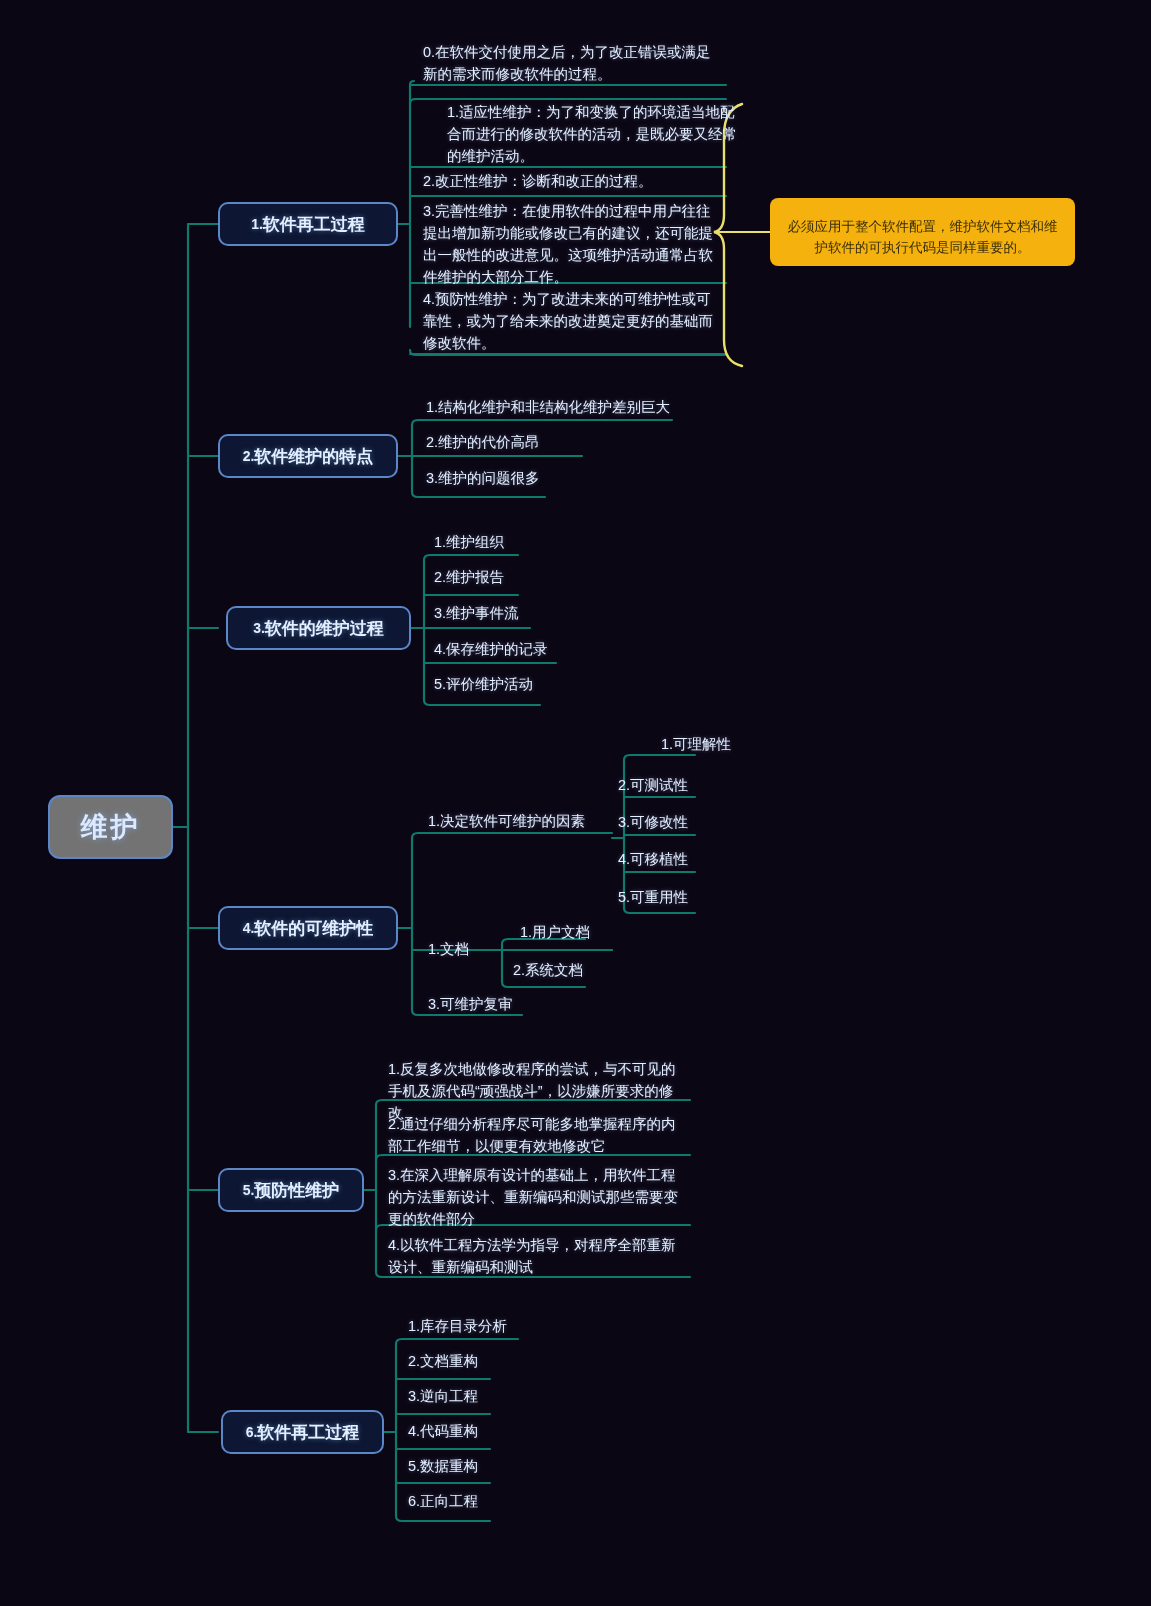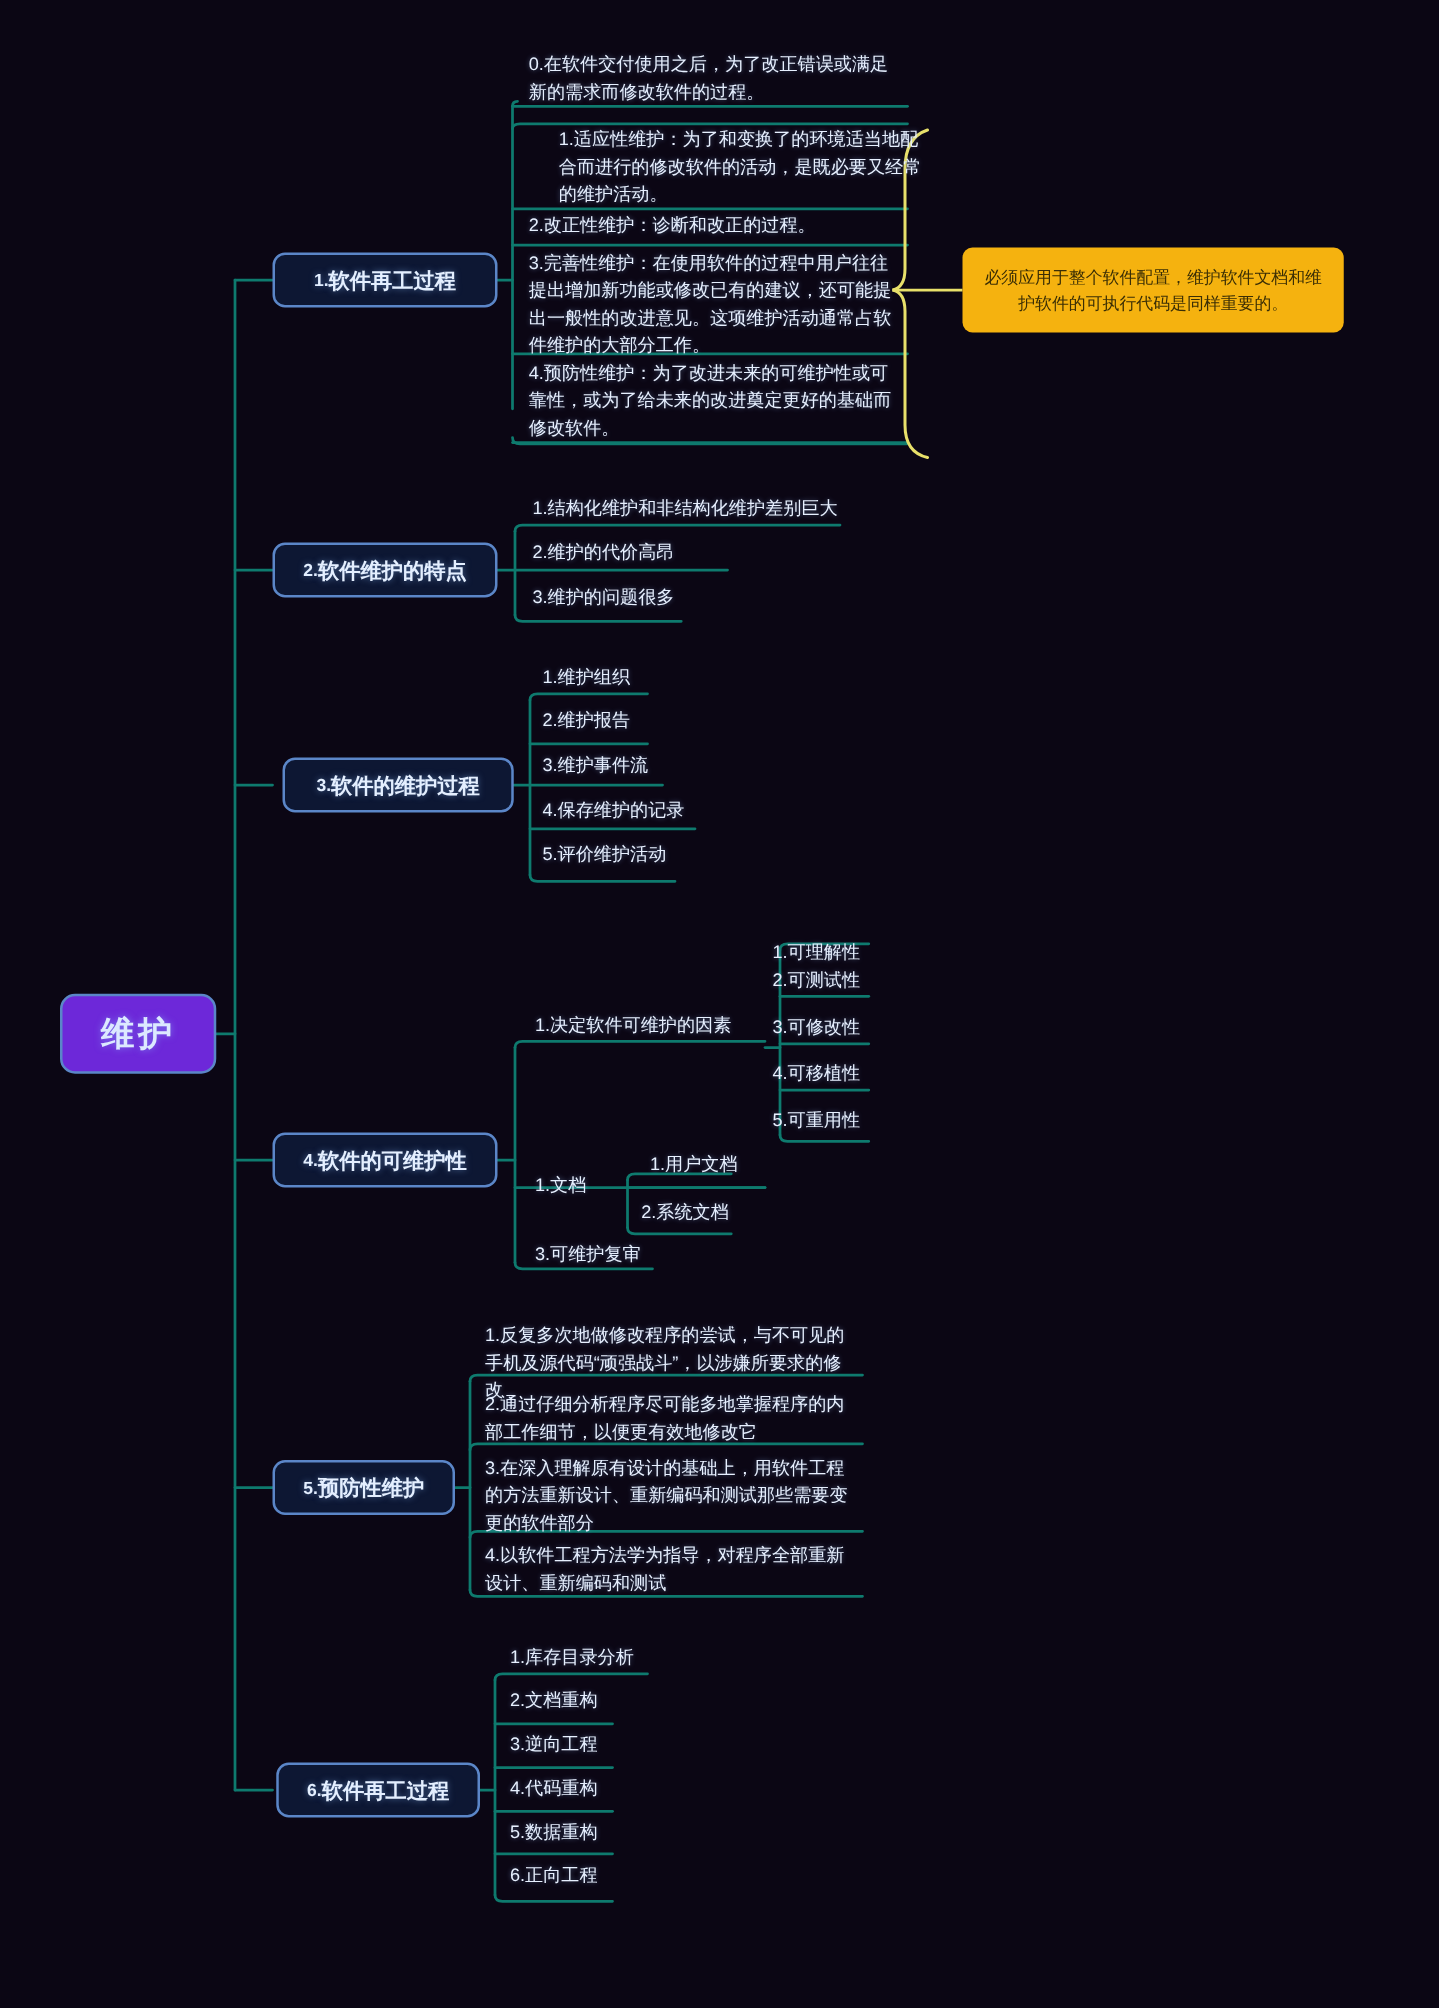--- a/index.html
+++ b/index.html
@@ -10,21 +10,21 @@
     overflow:hidden;
     position:relative;
   }
   #canvas{position:absolute;left:0;top:0;width:1151px;height:1606px;}
   svg.wires{position:absolute;left:0;top:0;width:1151px;height:1606px;pointer-events:none;}
 
   
   .root-node{
     position:absolute;
     box-sizing:border-box;
-    background:#6d28d9;
+    background:#737373;
     border:2px solid #5b86c8;
     border-radius:12px;
     color:#dce9ff;
     font-size:27px;
     font-weight:bold;
     letter-spacing:3px;
     display:flex;align-items:center;justify-content:center;
     text-shadow:0 0 6px rgba(140,190,255,.55);
   }
   
@@ -58,21 +58,21 @@
   
   .callout{
     position:absolute;
     box-sizing:border-box;
     background:#f5b20f;
     border-radius:8px;
     color:#3a2e05;
     font-size:13.5px;
     line-height:21px;
     text-align:center;
-    display:flex;align-items:center;justify-content:center;
+    display:flex;align-items:flex-end;justify-content:center;
     padding:8px 12px;
   }
 </style>
 </head>
 <body>
 
 <div id="canvas">
 
   <svg class="wires" viewBox="0 0 1151 1606">
     <g fill="none" stroke="#0e7a6e" stroke-width="2.2" stroke-linecap="round">
@@ -223,21 +223,21 @@
   <div class="leaf" style="left:432px;top:531px;width:220px;">1.维护组织</div>
   <div class="leaf" style="left:432px;top:566px;width:220px;">2.维护报告</div>
   <div class="leaf" style="left:432px;top:602px;width:220px;">3.维护事件流</div>
   <div class="leaf" style="left:432px;top:638px;width:220px;">4.保存维护的记录</div>
   <div class="leaf" style="left:432px;top:673px;width:220px;">5.评价维护活动</div>
 
   <div class="leaf" style="left:426px;top:810px;width:250px;">1.决定软件可维护的因素</div>
   <div class="leaf" style="left:426px;top:938px;width:140px;">1.文档</div>
   <div class="leaf" style="left:426px;top:993px;width:200px;">3.可维护复审</div>
 
-  <div class="leaf" style="left:616px;top:751px;width:160px;">1.可理解性</div>
+  <div class="leaf" style="left:616px;top:733px;width:160px;text-align:center;">1.可理解性</div>
   <div class="leaf" style="left:616px;top:774px;width:160px;">2.可测试性</div>
   <div class="leaf" style="left:616px;top:811px;width:160px;">3.可修改性</div>
   <div class="leaf" style="left:616px;top:848px;width:160px;">4.可移植性</div>
   <div class="leaf" style="left:616px;top:886px;width:160px;">5.可重用性</div>
 
   <div class="leaf" style="left:518px;top:921px;width:160px;">1.用户文档</div>
   <div class="leaf" style="left:511px;top:959px;width:160px;">2.系统文档</div>
 
   <div class="leaf" style="left:386px;top:1058px;width:298px;">1.反复多次地做修改程序的尝试，与不可见的手机及源代码“顽强战斗”，以涉嫌所要求的修改</div>
   <div class="leaf" style="left:386px;top:1113px;width:298px;">2.通过仔细分析程序尽可能多地掌握程序的内部工作细节，以便更有效地修改它</div>

